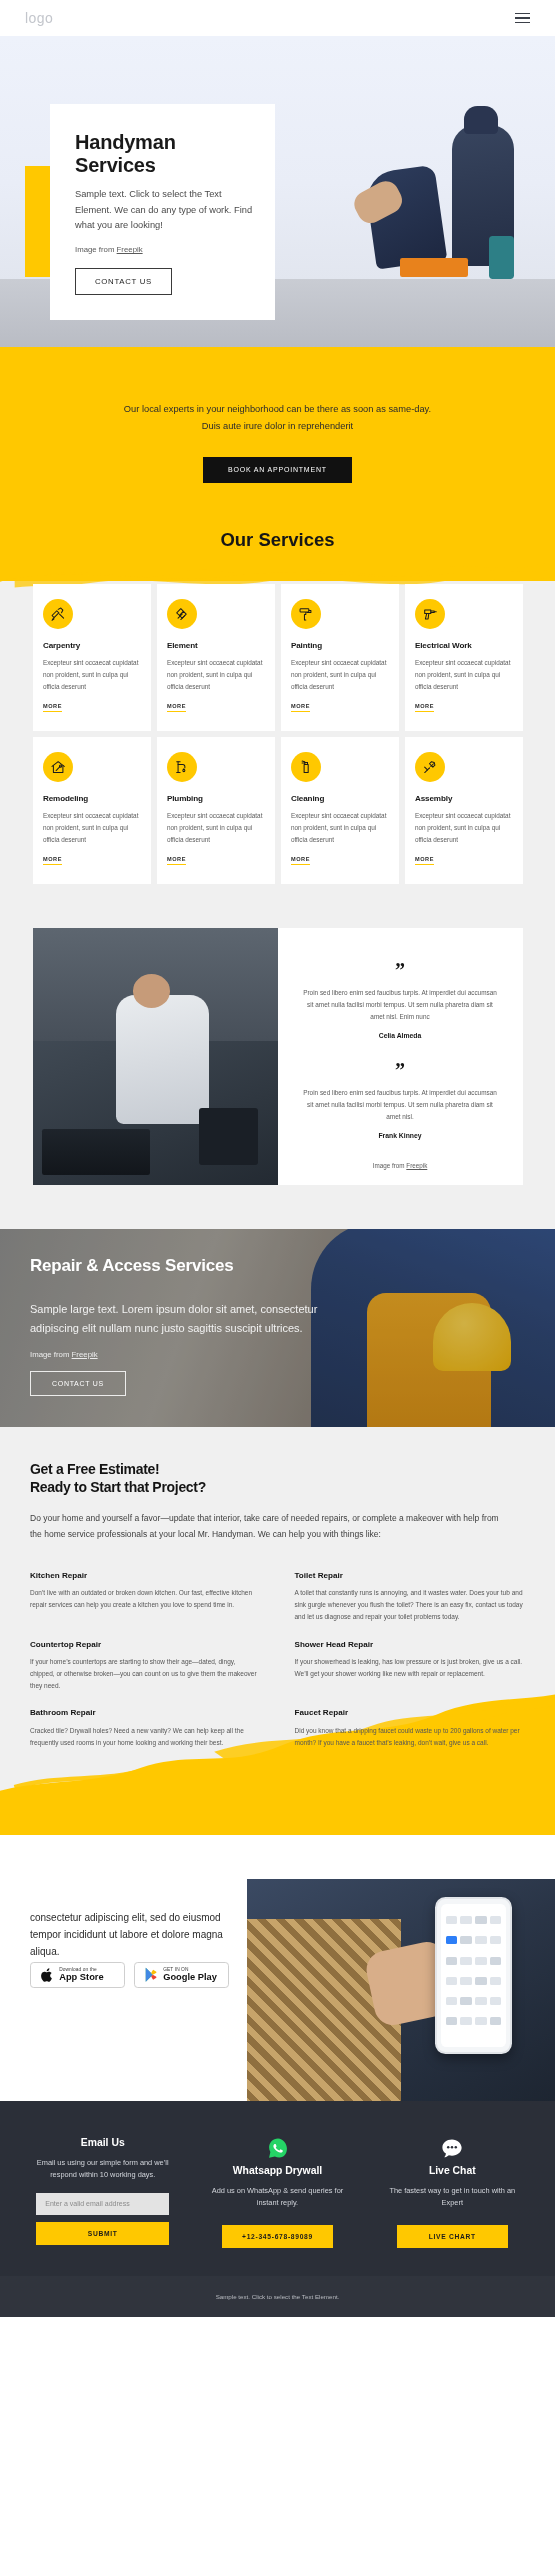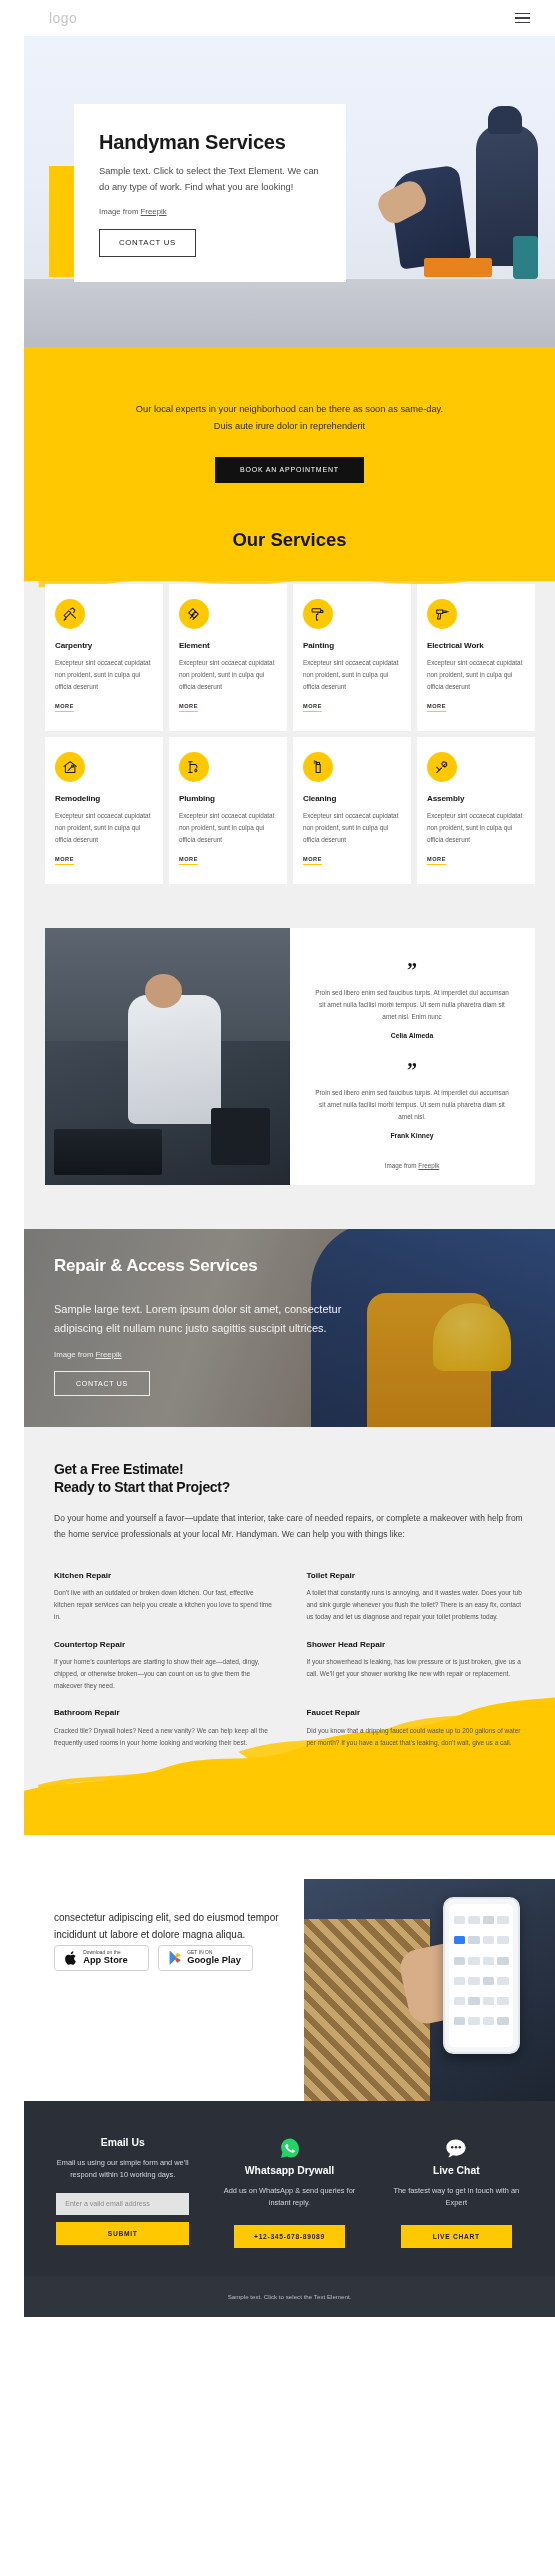--- a/index.html
+++ b/index.html
@@ -4,21 +4,21 @@
 <style>
   * { margin:0; padding:0; box-sizing:border-box; }
   html,body { width:555px; }
   body {
     font-family:"Liberation Sans", sans-serif;
     background:#ffffff;
     color:#222;
     width:555px;
     overflow-x:hidden;
   }
-  .page { width:555px; position:relative;padding-left:24px; }
+  .page { width:555px; position:relative; }
 
   
   .header {
     height:36px; background:#fff; display:flex; align-items:center;
     justify-content:space-between; padding:0 25px;
   }
   .logo { color:#c3c6cc; font-size:14px; letter-spacing:0.4px; font-weight:400; }
   .burger { display:flex; flex-direction:column; gap:3px; cursor:pointer; }
   .burger span { display:block; width:15px; height:1.5px; background:#3b4049; }
 
@@ -73,21 +73,21 @@
   }
   .hero-ladder i:nth-child(1){ left:6px; top:0; width:5.2px; height:85px; transform:rotate(7deg); }
   .hero-ladder i:nth-child(2){ left:95px; top:0; width:5.2px; height:85px; transform:rotate(-7deg); }
   .hero-ladder i:nth-child(3){ left:4.4px; top:28px; width:98px; height:4.4px; }
   .hero-ladder i:nth-child(4){ left:1.5px; top:58px; width:104px; height:4.4px; }
 
   .hero-yellow {
     position:absolute; left:25px; top:130px; width:246px; height:111px; background:#ffc800;
   }
   .hero-card {
-    position:absolute; left:50px; top:68px; width:272px; background:#fff;
+    position:absolute; left:50px; top:68px; width:225px; background:#fff;
     padding:27px 22px 25px 25px;
   }
   .hero-card h1 { font-size:20px; font-weight:700; letter-spacing:-0.2px; color:#1a1a1a; line-height:1.15; }
   .hero-card p.lead { margin-top:10.4px; font-size:9.3px; line-height:1.65; color:#4a4a4a; }
   .credit { margin-top:12px; font-size:7.8px; color:#5a5a5a; }
   .credit u { text-decoration:underline; }
   .btn-outline {
     display:inline-block; margin-top:13.3px; border:0.7px solid #3a3a3a; background:transparent;
     color:#1c1c1c; font-size:7.8px; letter-spacing:0.7px; padding:8.1px 19px; cursor:pointer;
     font-family:inherit;
@@ -192,21 +192,21 @@
   .est-item { margin-bottom:16.3px; }
   .est-item h4 { font-size:8.1px; font-weight:700; color:#121212; margin-bottom:7.4px; }
   .est-item p { font-size:6.5px; line-height:1.85; color:#555; }
   .brush-yellow {
     position:absolute; left:-30px; right:-30px; bottom:0; height:148px; z-index:1; pointer-events:none;
   }
   .yellow-foot { background:#ffc800; height:30px; }
 
   
   .app { background:#fff; padding:44px 0 0; display:flex; }
-  .app-left { width:280px; padding:30px 22px 30px 30px; }
+  .app-left { width:247px; padding:30px 22px 30px 30px; }
   .app-left p { font-size:10px; line-height:1.7; color:#2b2b2b; }
   .stores { margin-top:2px; display:flex; gap:9px; }
   .store-btn {
     border:0.7px solid #cfcfcf; border-radius:3.7px; padding:3.7px 9px 4.4px;
     display:flex; align-items:center; gap:5.2px; background:#fff; cursor:pointer; min-width:95px;
   }
   .store-btn .st-txt { line-height:1.15; }
   .store-btn .st-small { font-size:4.8px; color:#3a3a3a; letter-spacing:0.1px; display:block; }
   .store-btn .st-big { font-size:9.3px; font-weight:700; color:#111; display:block; }
   .app-right { flex:1; position:relative; min-height:222px; overflow:hidden;

